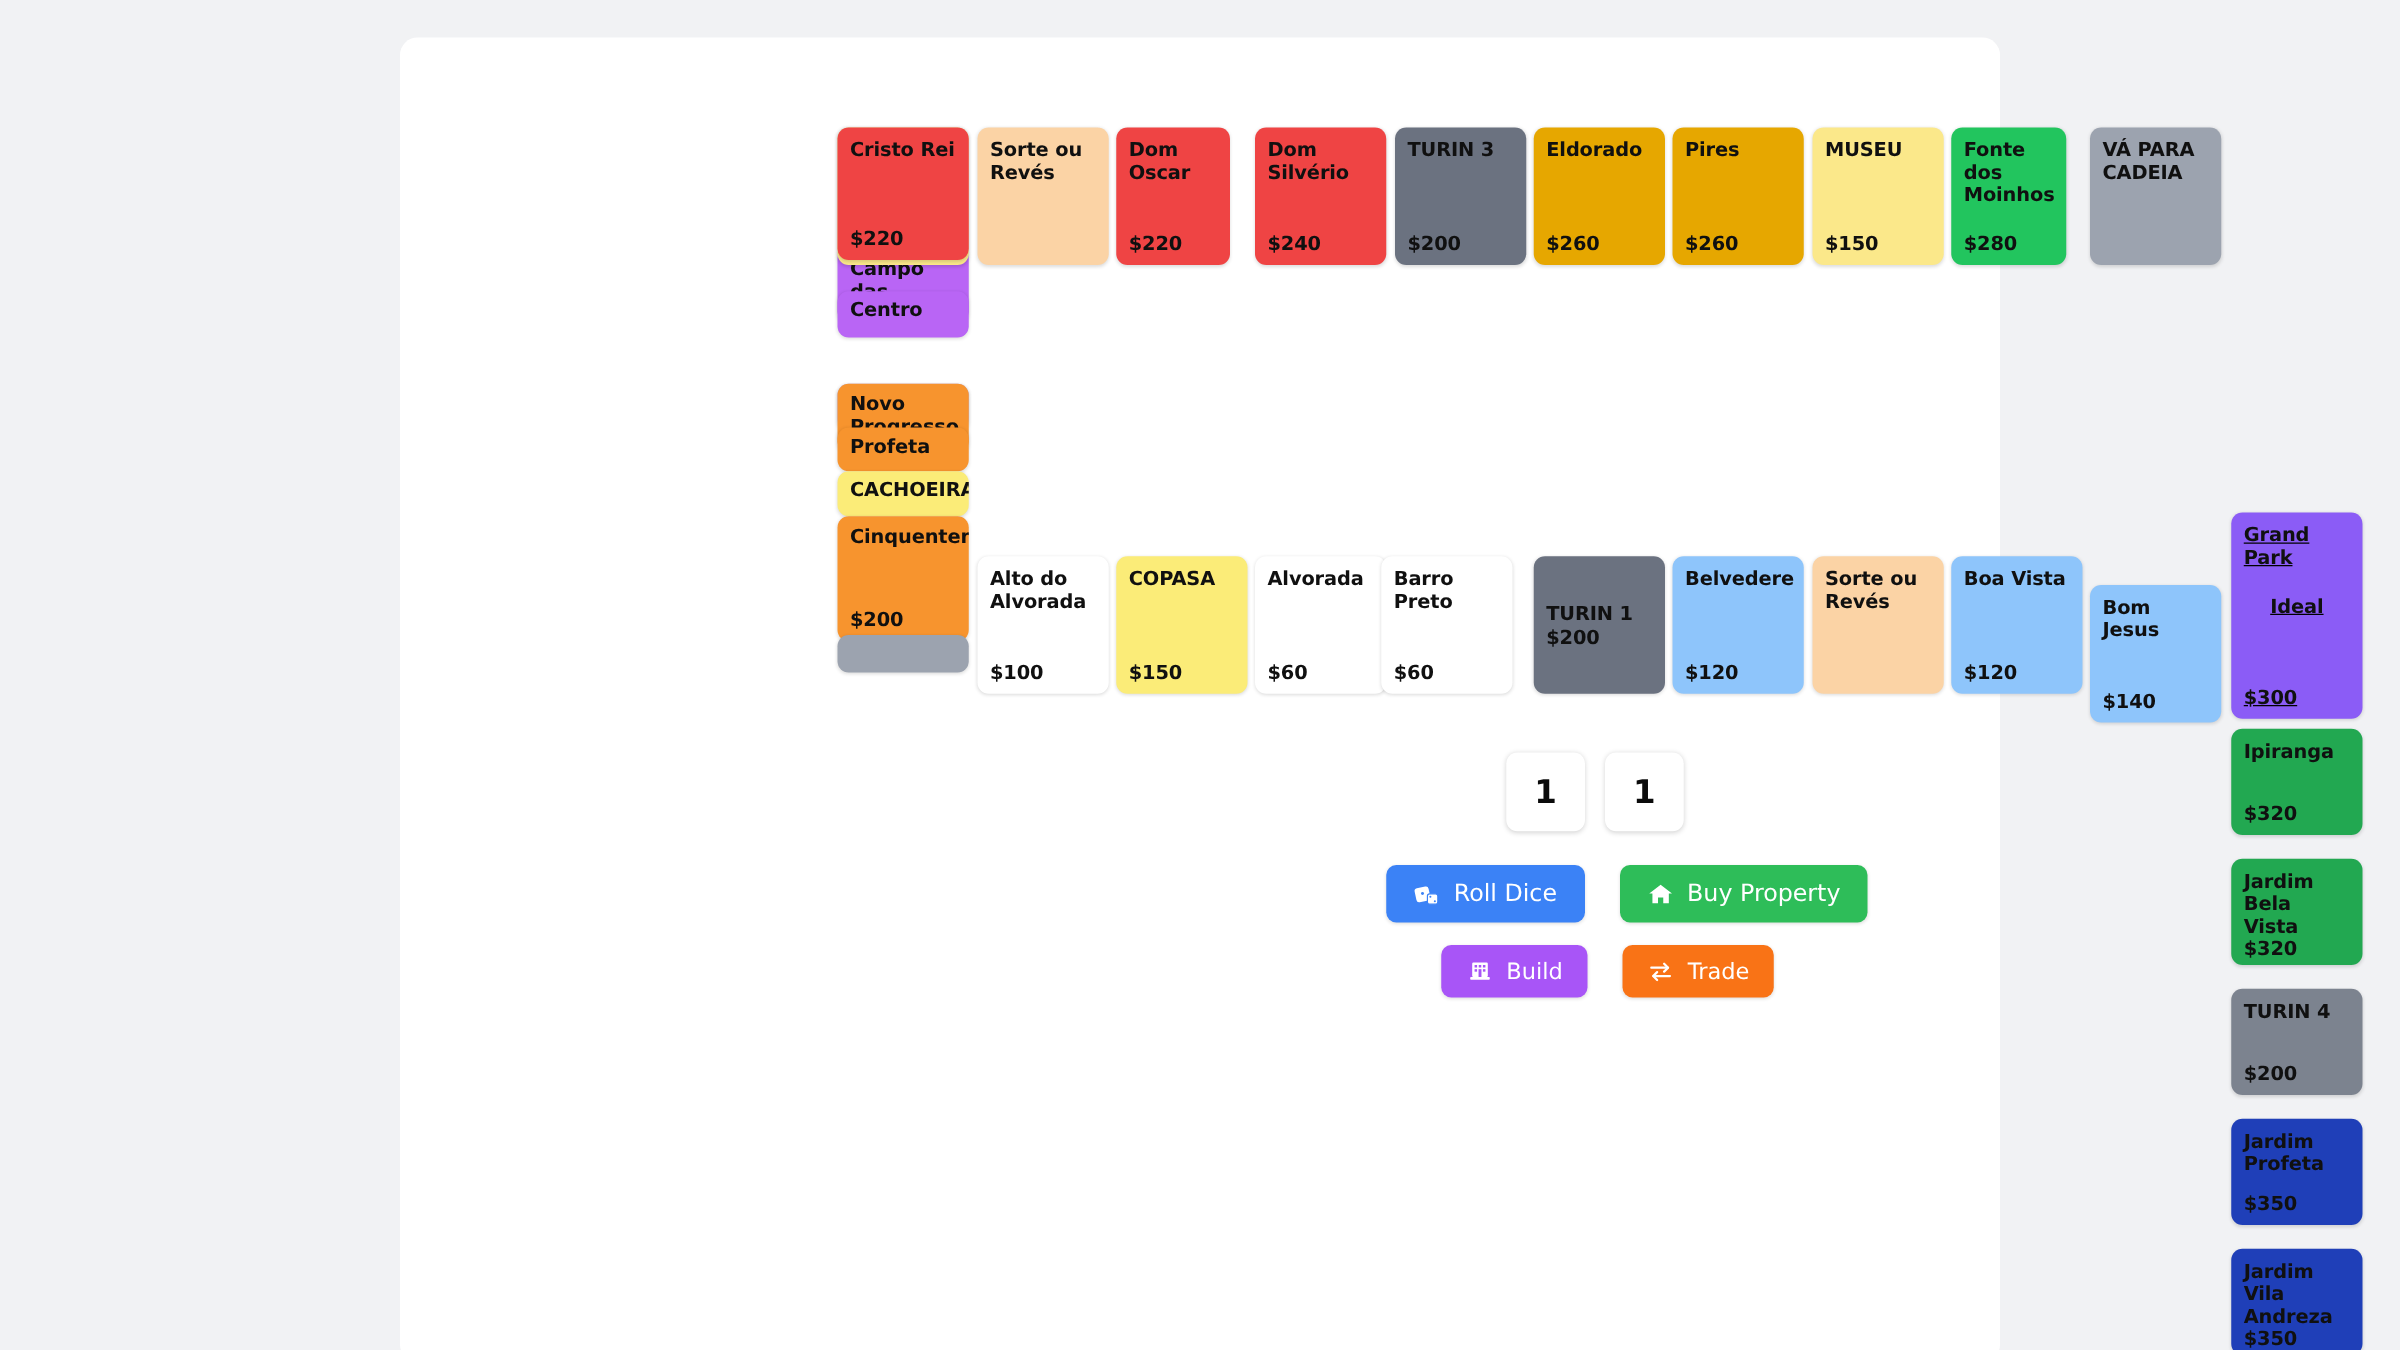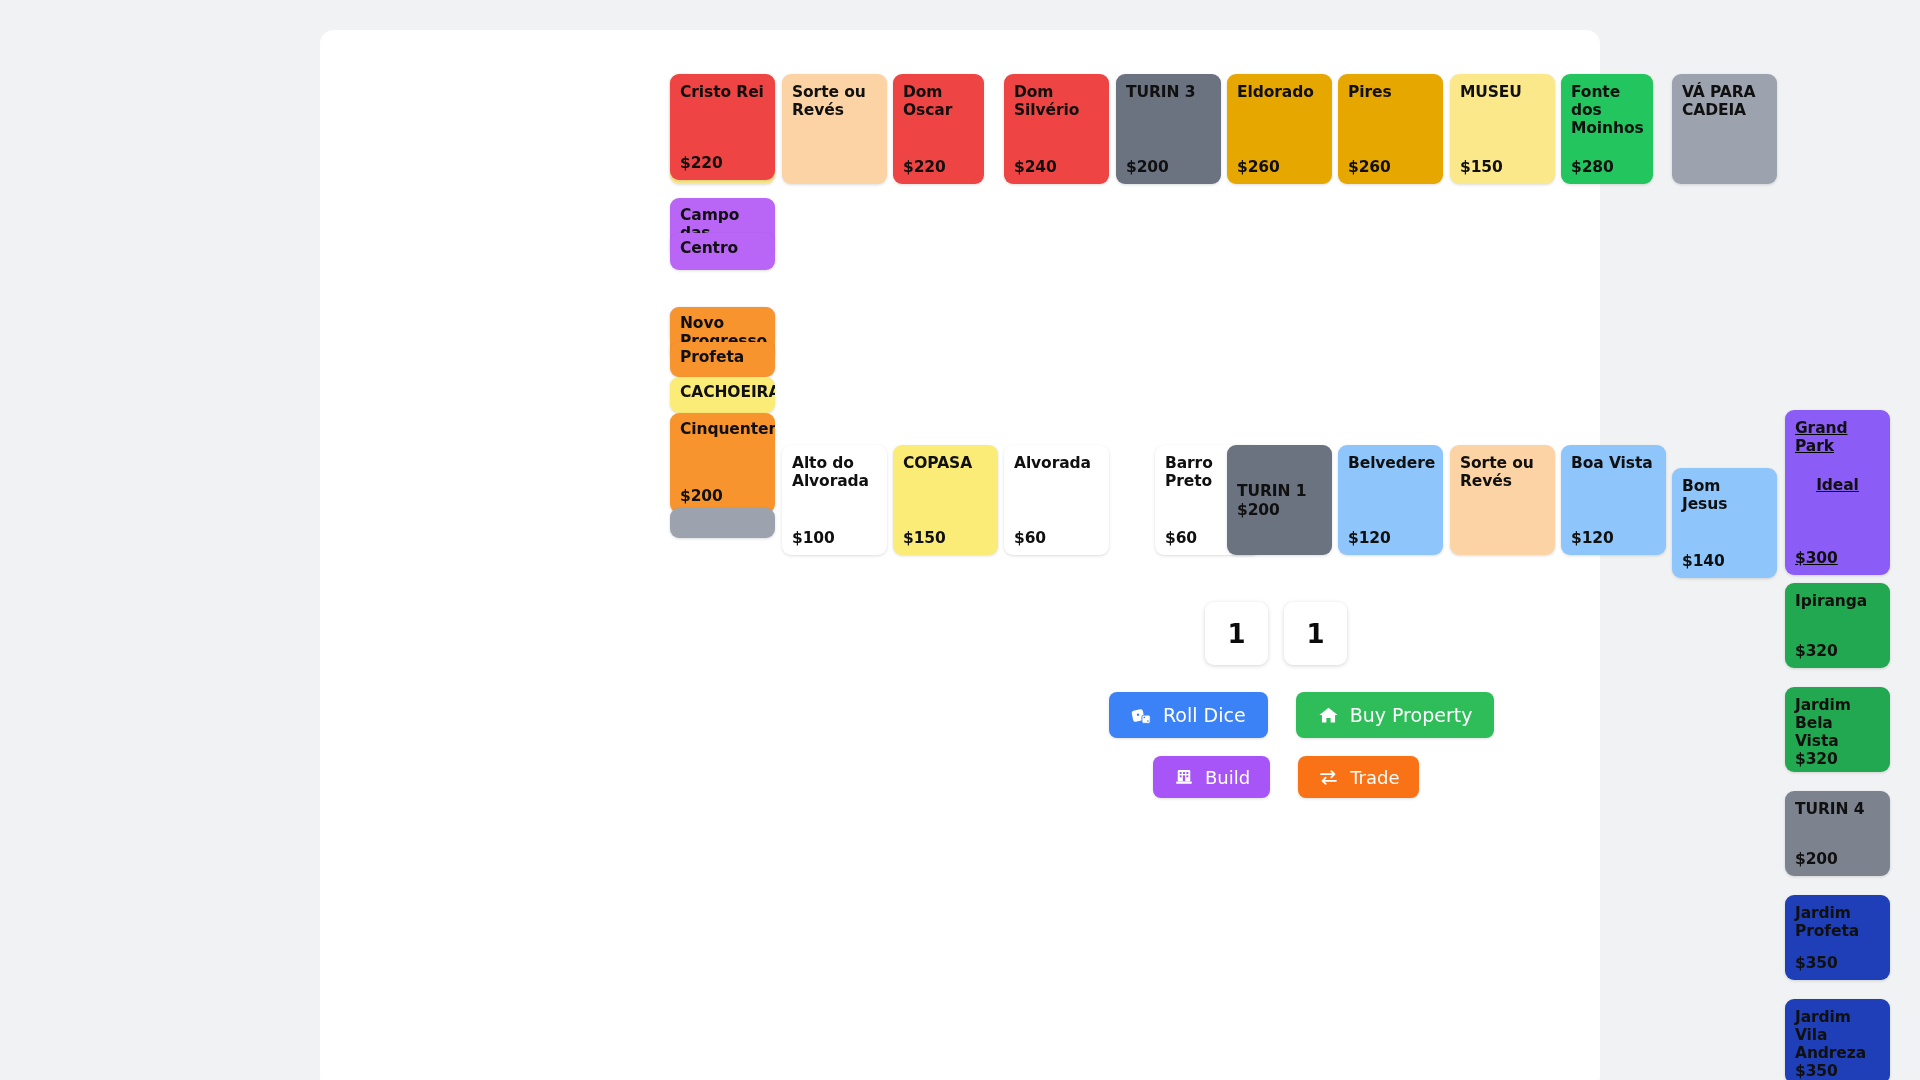--- a/index.html
+++ b/index.html
@@ -52,21 +52,21 @@
     font-weight: 700;
     color: #101010;
     letter-spacing: -.1px;
   }
   .cell.no-price .cname { margin-bottom: 0; }
 
   
   .cell.corner { box-shadow: 0 1px 3px rgba(0,0,0,.14); }
 
   
-  .top-row .cell { top: 44px; height: 110px; gap: 18px; }
+  .top-row .cell { top: 72px; height: 110px; gap: 18px; }
 
   
   .bottom-row .cell { top: 415px; height: 110px; }
 
   
   #left-col .cell { left: 350px; width: 105px; }
 
   
   #right-col .cell { left: 1465px; width: 105px; }
 
@@ -247,21 +247,21 @@
     <div class="cell" style="left:573px; width:105px; background:#fbec78;">
       <div class="cname">COPASA</div>
       <div class="cprice">$150</div>
     </div>
 
     <div class="cell" style="left:684px; width:105px; background:#ffffff;">
       <div class="cname">Alvorada</div>
       <div class="cprice">$60</div>
     </div>
 
-    <div class="cell" style="left:835px; width:105px; background:#ffffff;">
+    <div class="cell" style="left:785px; width:105px; background:#ffffff;">
       <div class="cname">Barro Preto</div>
       <div class="cprice">$60</div>
     </div>
 
     <div class="cell" style="left:907px; width:105px; background:#6b7280;justify-content:center;">
       <div class="cname">TURIN 1</div>
       <div class="cprice">$200</div>
     </div>
 
     <div class="cell" style="left:1018px; width:105px; background:#8ec5fb;">

